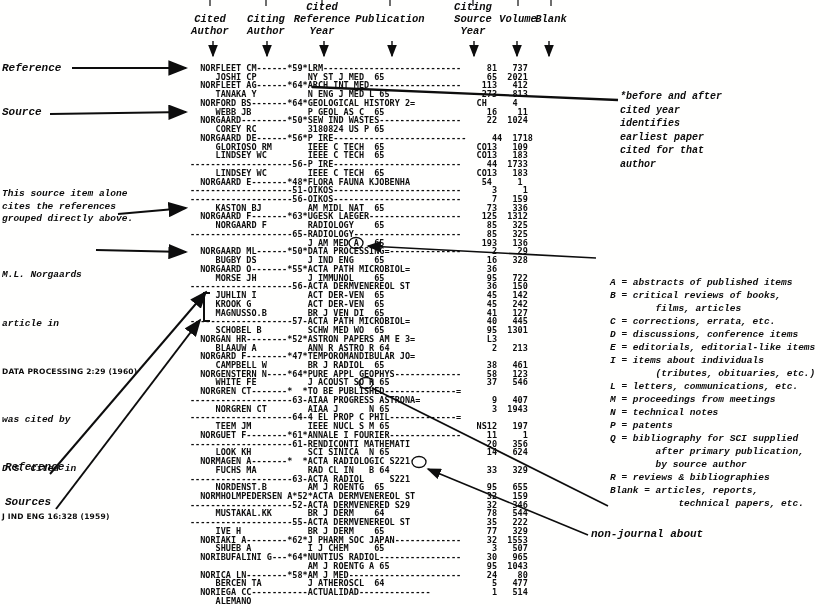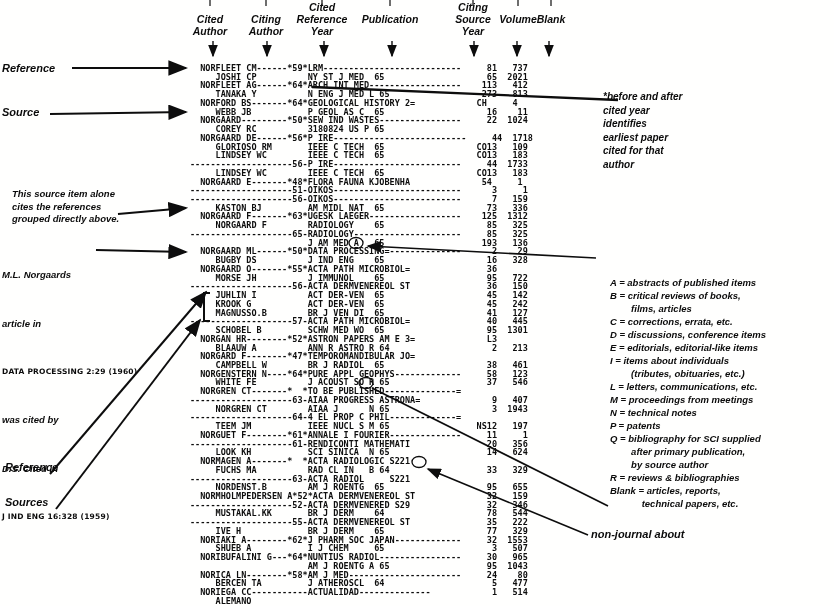--- a/index.html
+++ b/index.html
@@ -1,18 +1,18 @@
 <!DOCTYPE html>
 <html><head>
 <meta charset="utf-8">
 <style>
   html,body{margin:0;padding:0;background:#fff;}
   .page{position:relative;width:834px;height:606px;background:#fffffe;overflow:hidden;
         font-family:"DejaVu Sans",sans-serif;color:#0b0b0b;}
-  .hw{font-family:Liberation Sans, sans-serif;font-style:italic;font-weight:bold;color:#0b0b0b;}
+  .hw{font-family:Liberation Mono, monospace;font-style:italic;font-weight:bold;color:#0b0b0b;}
   .ann{position:absolute;white-space:pre;}
   .hdr{position:absolute;text-align:center;white-space:pre;font-size:10.5px;line-height:12px;
        transform:translateX(-50%);}
   .listing{position:absolute;left:190px;top:64px;margin:0;
            font-family:"DejaVu Sans Mono",monospace;font-weight:bold;
            font-size:8.5px;line-height:8.74px;letter-spacing:0;white-space:pre;color:#0d0d0d;}
   .note{font-size:9.5px;line-height:12.5px;}
   .note-lg{font-size:10px;line-height:13.5px;}
   .codes{font-size:9.5px;line-height:13px;}
   .label{font-size:11px;}
@@ -103,37 +103,37 @@
                        AM J ROENTG A 65                   95  1043
   NORICA LN--------*58*AM J MED----------------------     24    80
      BERCEN TA         J ATHEROSCL  64                     5   477
   NORIEGA CC-----------ACTUALIDAD--------------            1   514
      ALEMANO</pre>
 
   <div class="bracket"></div>
 
   <div class="ann hw label" style="left:2px;top:62px;">Reference</div>
   <div class="ann hw label" style="left:2px;top:106px;">Source</div>
-  <div class="ann hw note" style="left:12px;top:188px;">This source item alone
+  <div class="ann hw note" style="left:2px;top:188px;">This source item alone
 cites the references
 grouped directly above.</div>
 
   <div class="ann" style="left:2px;top:232px;">
     <div class="hw mlline">M.L. Norgaards</div>
     <div class="hw mlline">article in</div>
     <div class="typed">DATA PROCESSING 2:29 (1960)</div>
     <div class="hw mlline">was cited by</div>
     <div class="hw mlline">D.S. Cited in</div>
     <div class="typed">J IND ENG 16:328 (1959)</div>
   </div>
 
   <div class="ann hw label" style="left:5px;top:461px;">Reference</div>
   <div class="ann hw label" style="left:5px;top:496px;">Sources</div>
 
-  <div class="ann hw note-lg" style="left:603px;top:90px;">*before and after
+  <div class="ann hw note-lg" style="left:620px;top:90px;">*before and after
 cited year
 identifies
 earliest paper
 cited for that
 author</div>
   <div class="ann hw codes" style="left:610px;top:276px;">A = abstracts of published items
 B = critical reviews of books,
         films, articles
 C = corrections, errata, etc.
 D = discussions, conference items

